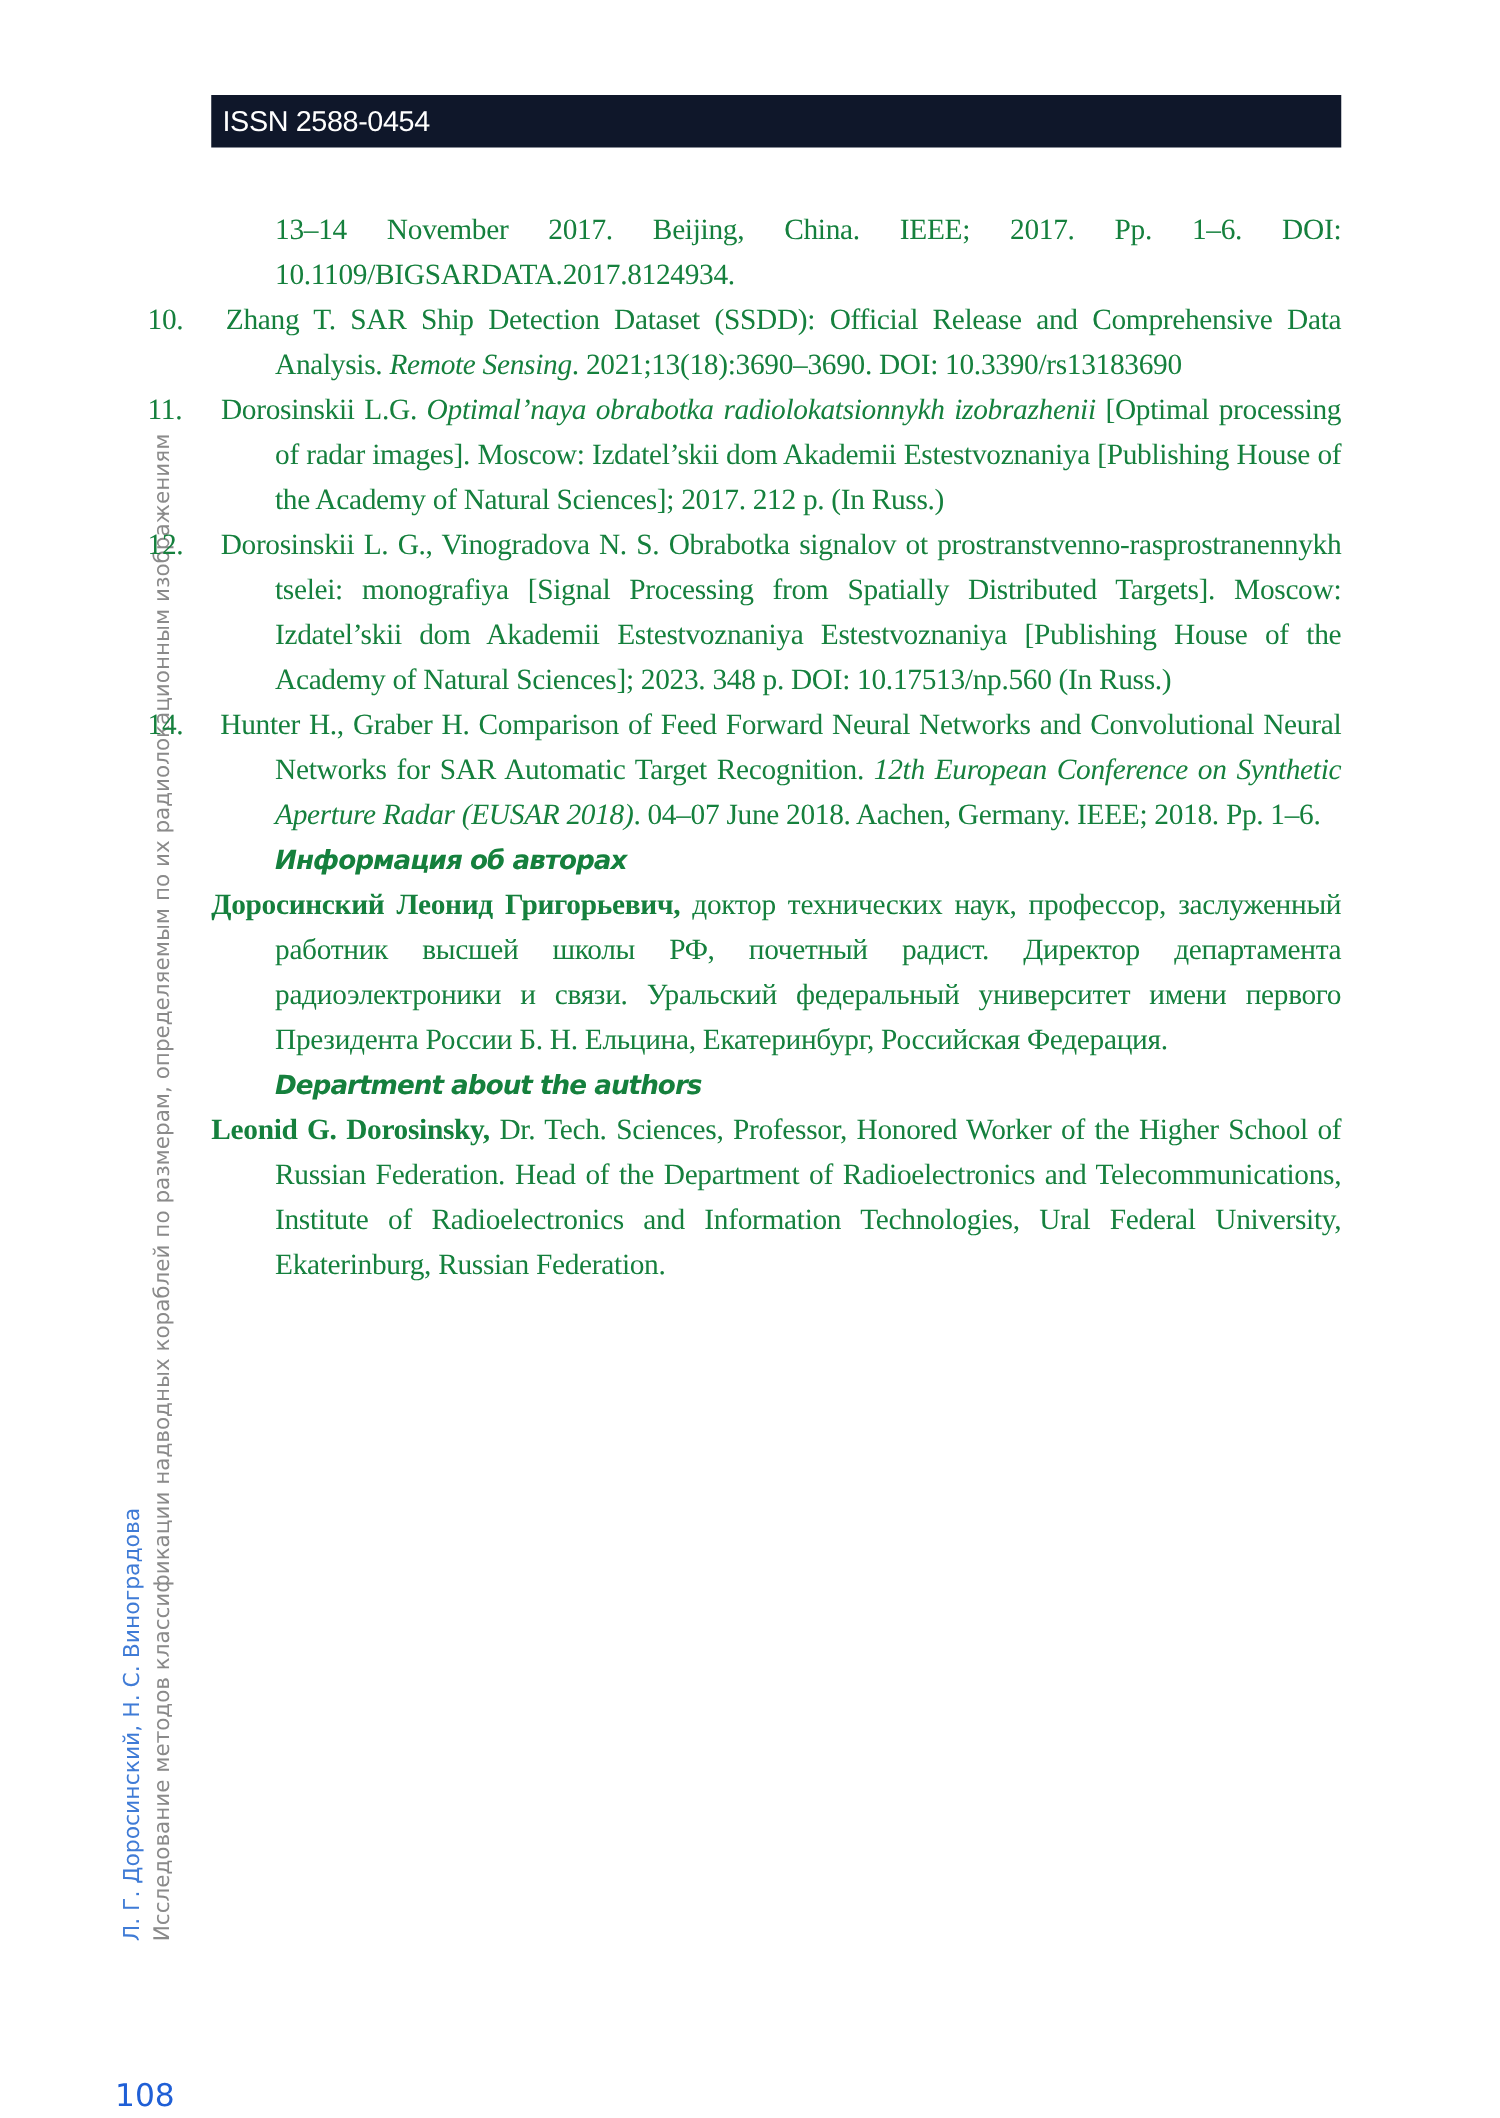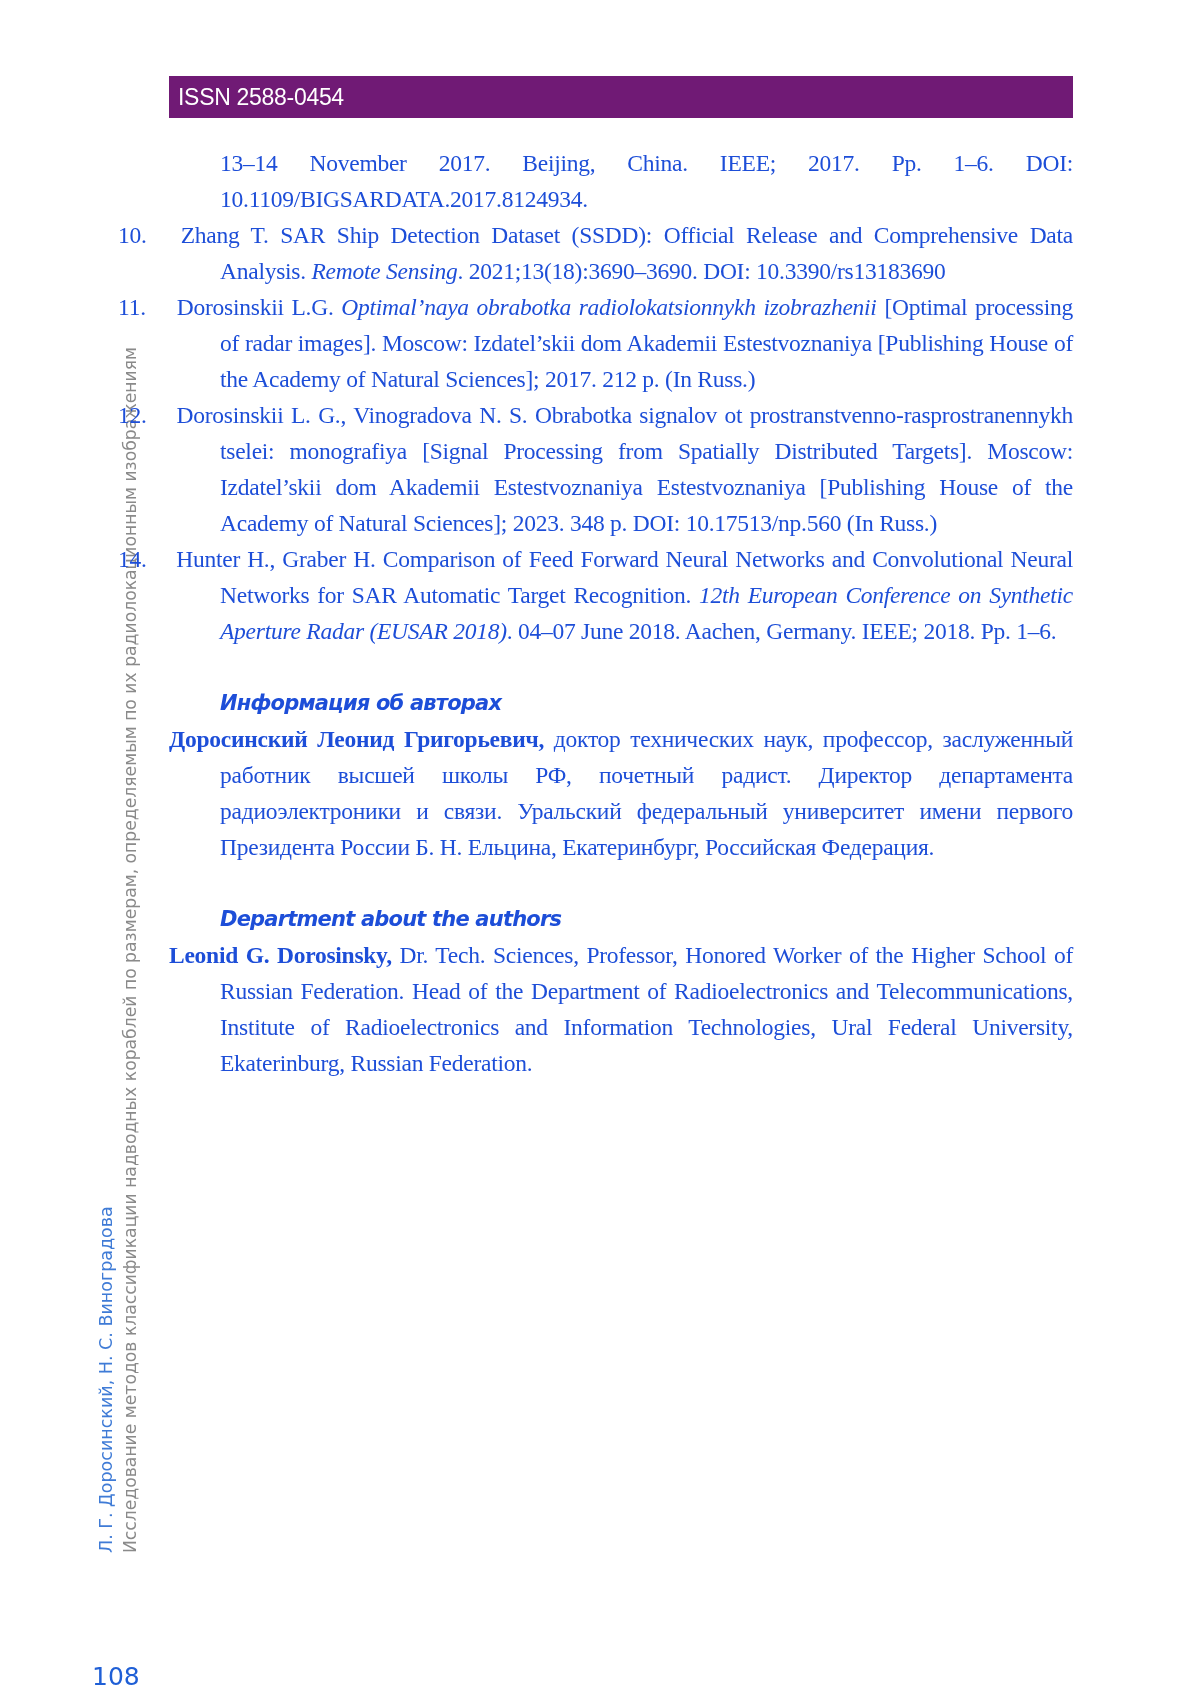--- a/index.html
+++ b/index.html
@@ -5,49 +5,49 @@
   html, body { margin: 0; padding: 0; background: #ffffff; }
   body { width: 1200px; height: 1694px; position: relative; overflow: hidden; }
   .header-bar {
     position: absolute; left: 169px; top: 76px; width: 904px; height: 42px;
     background: #0a49d9; color: #ffffff;
     font-family: "Liberation Sans", sans-serif; font-size: 23px;
     display: flex; align-items: center; justify-content: space-between;
     padding: 0 8px 0 9px; box-sizing: border-box; letter-spacing: -0.3px;
   }
   .content {
-    position: absolute; left: 169px; top: 145px; width: 904px;
-    font-family: "Liberation Serif", serif; font-size: 23.5px; color: #1d4ed8;
+    position: absolute; left: 169px; top: 166px; width: 904px;
+    font-family: "Liberation Serif", serif; font-size: 23.5px; color: #15803d;
     line-height: 36px; letter-spacing: -0.25px;
   }
   .ref { padding-left: 51px; text-indent: -51px; text-align: justify; }
   .ref.cont { text-indent: 0; }
   .ref .num { display: inline-block; }
   .section-heading {
     font-family: "DejaVu Sans", sans-serif; font-weight: bold; font-style: italic;
     font-size: 21px; letter-spacing: -0.8px; padding-left: 51px;
-    margin-top: 36px; line-height: 36px;
+    line-height: 36px;
   }
   .author { padding-left: 51px; text-indent: -51px; text-align: justify; }
   .author b { font-weight: bold; margin-top: 24px; }
   .vert-blue, .vert-gray {
     position: absolute; font-family: "DejaVu Sans", sans-serif; font-size: 17.5px;
     white-space: nowrap; transform-origin: left top; transform: rotate(-90deg);
   }
   .vert-blue { color: #3f7bd6; left: 96px; top: 1553px; }
   .vert-gray { color: #8a8a8a; left: 120px; top: 1553px; font-size: 17.2px; }
   .page-number {
     position: absolute; left: 92px; top: 1662px;
     font-family: "DejaVu Sans", sans-serif; font-size: 25px; color: #1f5fd6;
   }
 </style>
 </head>
 <body>
 
-<div class="header-bar" style="background: #701a75;">
+<div class="header-bar" style="background: #0f172a;">
   <span>ISSN 2588-0454</span>
 </div>
 
 <div class="vert-blue">Л. Г. Доросинский, Н. С. Виноградова</div>
 <div class="vert-gray">Исследование методов классификации надводных кораблей по размерам, определяемым по их радиолокационным изображениям</div>
 <div class="page-number">108</div>
 
 <div class="content">
   <div id="ref-list">
       <div class="ref cont"><span>13–14 November 2017. Beijing, China. IEEE; 2017. Pp. 1–6. DOI: 10.1109/BIGSARDATA.2017.8124934.</span></div>

